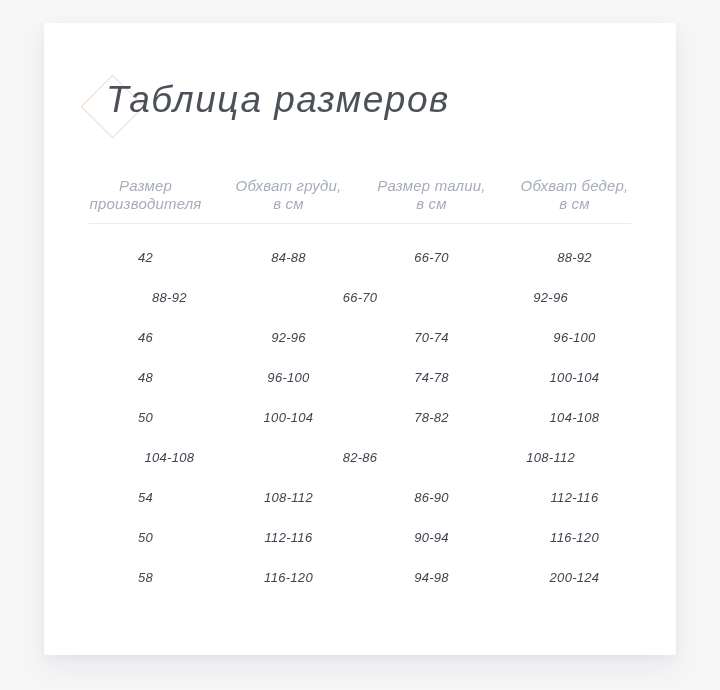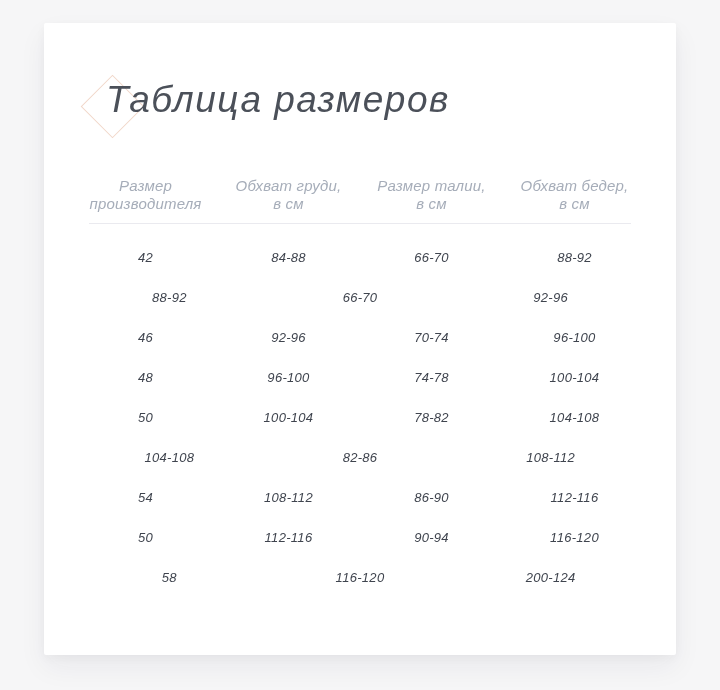--- a/index.html
+++ b/index.html
@@ -146,17 +146,18 @@
         </div>
         <div class="trow">
           <div class="tcell">50</div>
           <div class="tcell">112-116</div>
           <div class="tcell">90-94</div>
           <div class="tcell">116-120</div>
         </div>
         <div class="trow">
           <div class="tcell">58</div>
           <div class="tcell">116-120</div>
+          <div class="tcell">94-98</div>
           <div class="tcell">200-124</div>
         </div>
       </div>
   </div>
 </div>
 
 </body></html>

